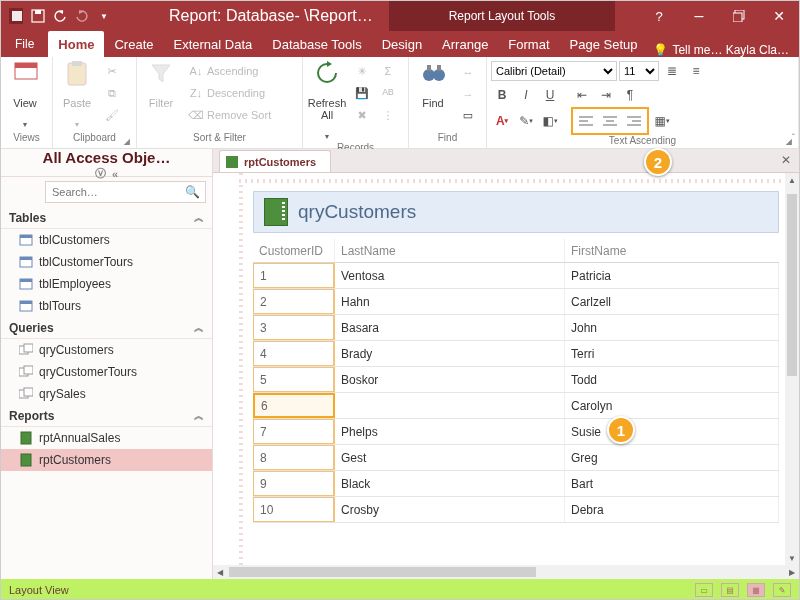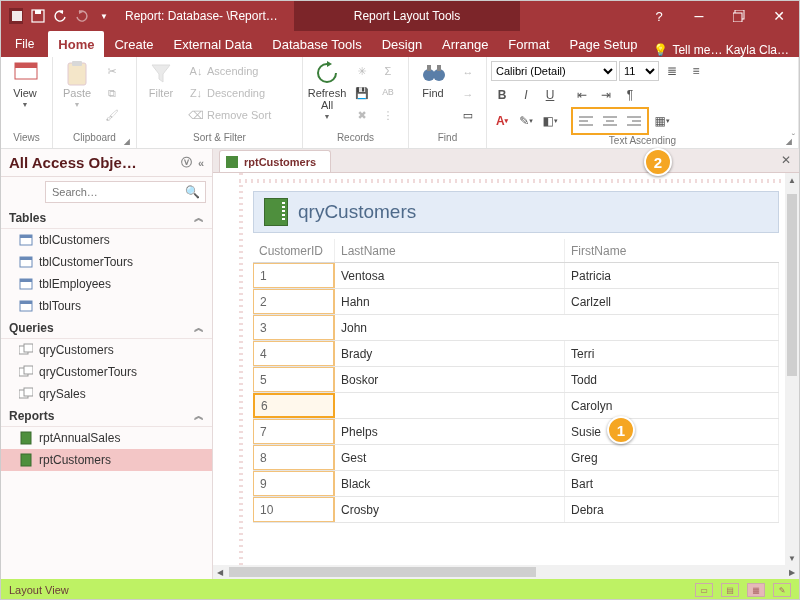--- a/index.html
+++ b/index.html
@@ -2,41 +2,41 @@
 <html><head>
 <meta charset="utf-8">
 <style>
   * { box-sizing: border-box; margin: 0; padding: 0; font-family: "Segoe UI", Arial, sans-serif; }
   body { width: 800px; height: 600px; background: #fff; overflow: hidden; border: 1px solid #ccc; font-size: 12px; color: #333; }
 
   
   .titlebar { height: 30px; background: #a4373a; display: flex; align-items: center; color: #fff; }
   .titlebar .qat { display: flex; align-items: center; gap: 8px; padding: 0 8px; }
   .titlebar .qat .icon { width: 14px; height: 14px; display: flex; align-items: center; justify-content: center; }
-  .titlebar .title-text { flex: 0 0 auto; padding: 0 6px; font-size: 12px; }
+  .titlebar .title-text { flex: 0 0 auto; padding: 0 6px; font-size: 16px; margin-left: 44px; }
   .titlebar .context-tab { background: #7c2529; height: 30px; display: flex; align-items: center; padding: 0 60px; font-size: 12px; margin-left: 10px; }
   .titlebar .spacer { flex: 1; }
   .titlebar .win-controls { display: flex; gap: 0; }
   .titlebar .win-controls div { width: 40px; height: 30px; display: flex; align-items: center; justify-content: center; font-size: 13px; }
 
   
   .menutabs { height: 26px; background: #a4373a; display: flex; align-items: flex-end; color: #fff; }
   .menutabs .filetab { background: #a4373a; height: 26px; padding: 0 14px; display: flex; align-items: center; font-size: 12px; }
   .menutabs .tab { height: 26px; padding: 0 10px; display: flex; align-items: center; font-size: 13px; cursor: pointer; }
   .menutabs .tab.active { background: #fff; color: #a4373a; font-weight: 600; border-top-left-radius: 2px; border-top-right-radius: 2px; }
   .menutabs .tellme { display: flex; align-items: center; gap: 4px; margin-left: 6px; font-size: 12px; }
   .menutabs .user { margin-left: auto; padding-right: 10px; font-size: 12px; }
 
   
   .ribbon { height: 92px; background: #fff; border-bottom: 1px solid #e1e1e1; display: flex; position: relative; }
   .rgroup { border-right: 1px solid #e6e6e6; display: flex; flex-direction: column; padding: 2px 4px 0 4px; }
   .rgroup .body { flex: 1; display: flex; align-items: flex-start; gap: 4px; }
   .rgroup .label { height: 16px; font-size: 10px; color: #777; text-align: center; position: relative; }
   .rgroup .label .launcher { position: absolute; right: 2px; bottom: 2px; font-size: 8px; color: #888; }
-  .bigbtn { width: 40px; display: flex; flex-direction: column; align-items: center; justify-content: center; gap: 2px; padding: 2px; cursor: pointer; }
+  .bigbtn { width: 40px; display: flex; flex-direction: column; align-items: center; justify-content: center; gap: 12px; padding: 2px; cursor: pointer; }
   .bigbtn .icon { width: 24px; height: 24px; }
   .bigbtn .lbl { font-size: 11px; color: #444; text-align: center; line-height: 1.1; }
   .bigbtn .dd { font-size: 7px; color: #666; }
   .colbtns { display: flex; flex-direction: column; gap: 2px; padding-top: 2px; }
   .smbtn { display: flex; align-items: center; gap: 4px; height: 20px; font-size: 11px; color: #444; padding: 0 4px; cursor: pointer; }
   .smbtn.dis { color: #bcbcbc; }
   .smbtn .icon { width: 14px; height: 14px; display: inline-flex; align-items: center; justify-content: center; }
 
   .fontbox { display:flex; gap:2px; margin-bottom:2px;}
   .fontbox select, .fontbox input { height:20px; font-size:11px; border:1px solid #cfcfcf; background:#fff; }
@@ -48,21 +48,21 @@
   .tfbtn.italic { font-style:italic; }
   .tfbtn.under { text-decoration:underline; }
   .align-highlight { border:2px solid #f5a623; padding:1px; display:flex; gap:0; }
   .align-highlight .tfbtn { width:24px; height:22px; }
 
   .collapse-caret { position:absolute; right:4px; bottom:4px; font-size:10px; color:#888; cursor:pointer; }
 
   
   .mainarea { display:flex; height: 430px; }
   .navpane { width:212px; background:#fdfafa; border-right:1px solid #e5d9d9; display:flex; flex-direction:column; }
-  .navhead { height:28px; border-bottom:1px solid #e8dcdc; display:flex; align-items:center; padding:0 8px; font-size:15px; color:#5a1a1c; font-weight:600; justify-content:space-between;}
+  .navhead { height:28px; border-bottom:1px solid #e8dcdc; display:flex; align-items:center; padding:0 8px; font-size:15px; color:#5a1a1c; font-weight:600; justify-content:space-between;flex-direction:column;}
   .navhead .ctrls { display:flex; gap:6px; align-items:center; font-size:11px; color:#888;}
   .navsearch { position:relative; padding:4px 6px;margin-left:38px; }
   .navsearch input { width:100%; height:22px; border:1px solid #e0cfcf; padding:0 20px 0 6px; font-size:11px; color:#888;}
   .navsearch .sicon { position:absolute; right:12px; top:8px; color:#b89; font-size:12px;}
   .navgroup-head { height:22px; display:flex; align-items:center; padding:0 8px; font-size:12px; color:#3a3a3a; font-weight:600; justify-content:space-between; border-bottom:1px solid #eee4e4;}
   .navgroup-head .chev { color:#999; font-size:10px;}
   .navitem { height:22px; display:flex; align-items:center; gap:6px; padding:0 6px 0 18px; font-size:12px; color:#333; cursor:pointer;}
   .navitem.sel { background:#f3c6c6; }
   .navitem .icon { width:14px; height:14px; display:inline-flex; align-items:center; justify-content:center; }
 
@@ -515,20 +515,21 @@
               <div class="col-last">Ventosa</div>
               <div class="col-first">Patricia</div>
             </div>
             <div class="rrow">
               <div class="col-id">2</div>
               <div class="col-last">Hahn</div>
               <div class="col-first">Carlzell</div>
             </div>
             <div class="rrow">
               <div class="col-id">3</div>
+              <div class="col-last">Basara</div>
               <div class="col-first">John</div>
             </div>
             <div class="rrow">
               <div class="col-id">4</div>
               <div class="col-last">Brady</div>
               <div class="col-first">Terri</div>
             </div>
             <div class="rrow">
               <div class="col-id">5</div>
               <div class="col-last">Boskor</div>

